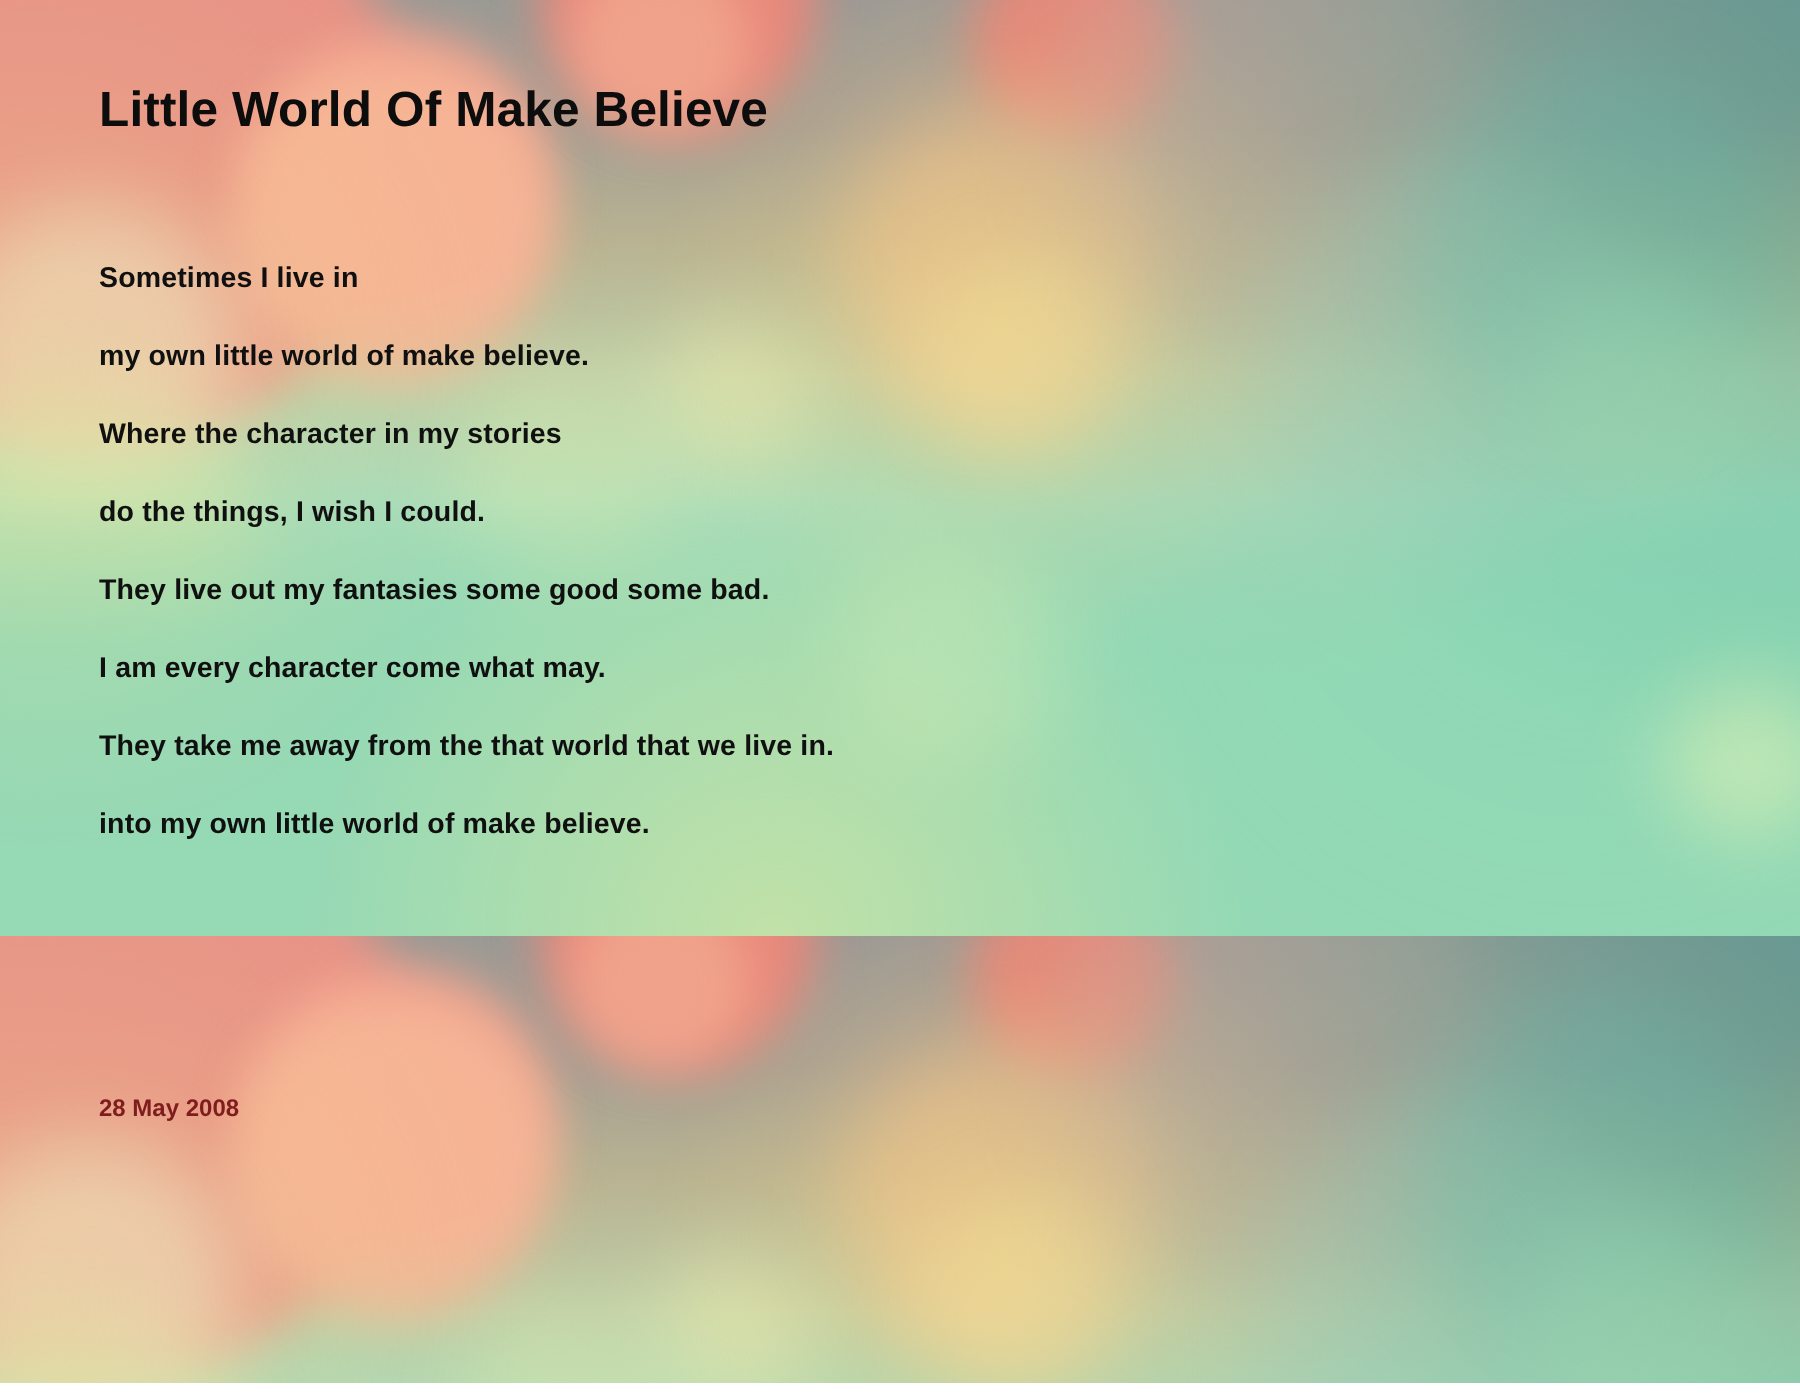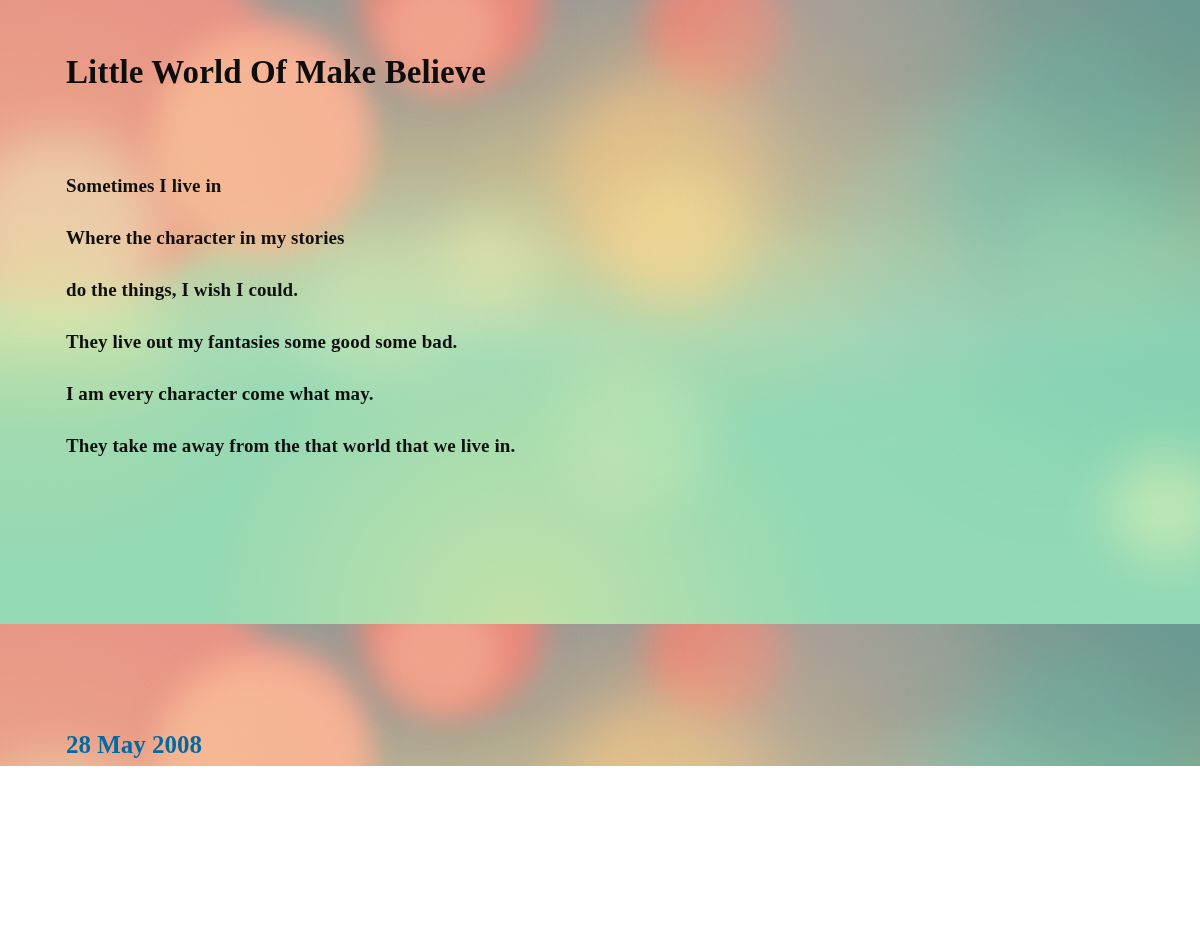--- a/index.html
+++ b/index.html
@@ -7,24 +7,23 @@
     padding: 0;
     background: #ffffff;
   }
   body {
     font-family: "Liberation Sans", sans-serif;
   }
 
   #page {
     position: relative;
     width: 1200px;
-    height: 766px;
+    height: 922px;
     overflow: hidden;
     background: #9cdcbb;
-    font-family: Liberation Serif, serif;
   }
 
   
   .bg-band {
     position: absolute;
     left: 0;
     width: 1200px;
     overflow: hidden;
   }
   #band-top   { top: 0;     height: 624px; }
@@ -110,23 +109,23 @@
     color: #101010;
     line-height: 52px;
     height: 52px;
     white-space: nowrap;
     letter-spacing: .1px;
   }
   #poem-date {
     position: absolute;
     left: 66px;
     top: 731px;
-    font-size: 25px;
+    font-size: 16px;
     font-weight: bold;
-    color: #0369a1;
+    color: #7f1d1d;
     white-space: nowrap;
   }
   #poem-author {
     position: absolute;
     left: 66px;
     top: 832px;
     font-size: 37px;
     font-style: italic;
     font-weight: normal;
     color: #111111;
@@ -192,24 +191,26 @@
       <div class="art-wash" style="opacity:.5;"></div>
     </div>
   </div>
 
   <div id="content">
 
     <div id="poem-title">Little World Of Make Believe</div>
 
     <div id="poem-body">
       <div class="poem-line">Sometimes I live in</div>
+      <div class="poem-line">my own little world of make believe.</div>
       <div class="poem-line">Where the character in my stories</div>
       <div class="poem-line">do the things, I wish I could.</div>
       <div class="poem-line">They live out my fantasies some good some bad.</div>
       <div class="poem-line">I am every character come what may.</div>
       <div class="poem-line">They take me away from the that world that we live in.</div>
+      <div class="poem-line">into my own little world of make believe.</div>
     </div>
 
     <div id="poem-date">28 May 2008</div>
 
 
   </div>
 </div>
 
 </body></html>

